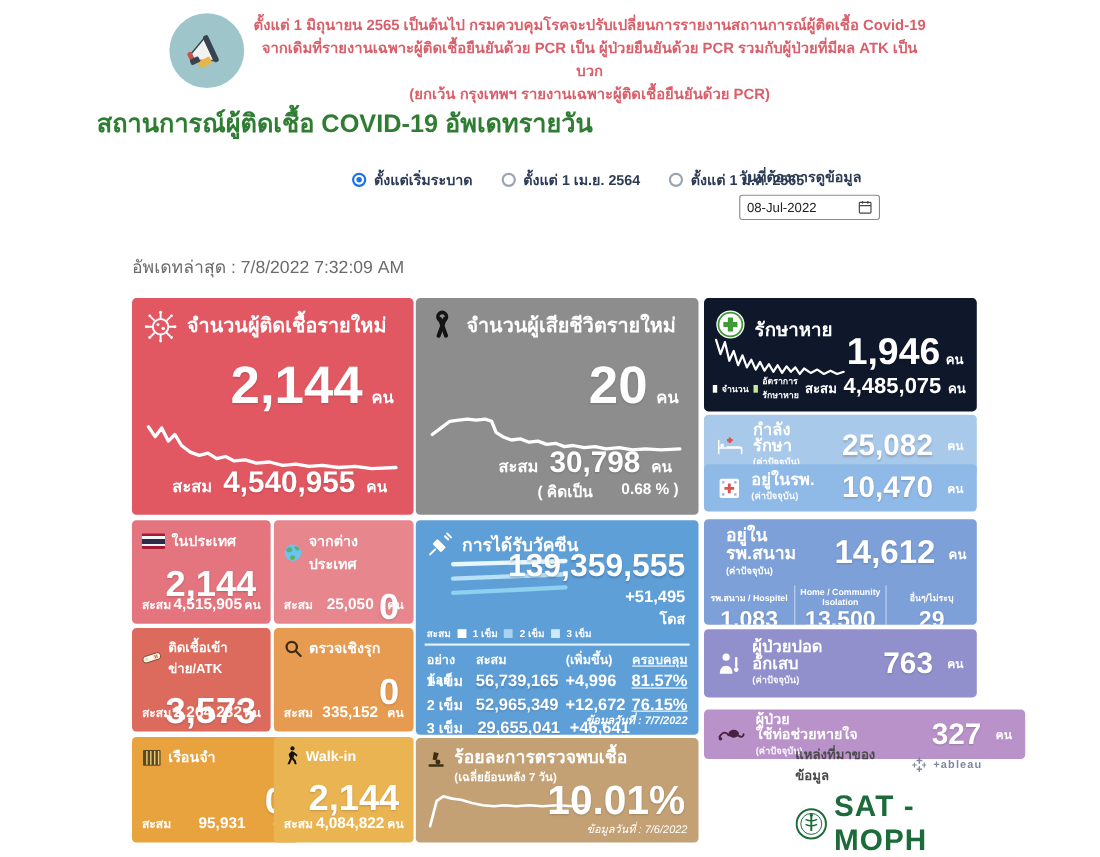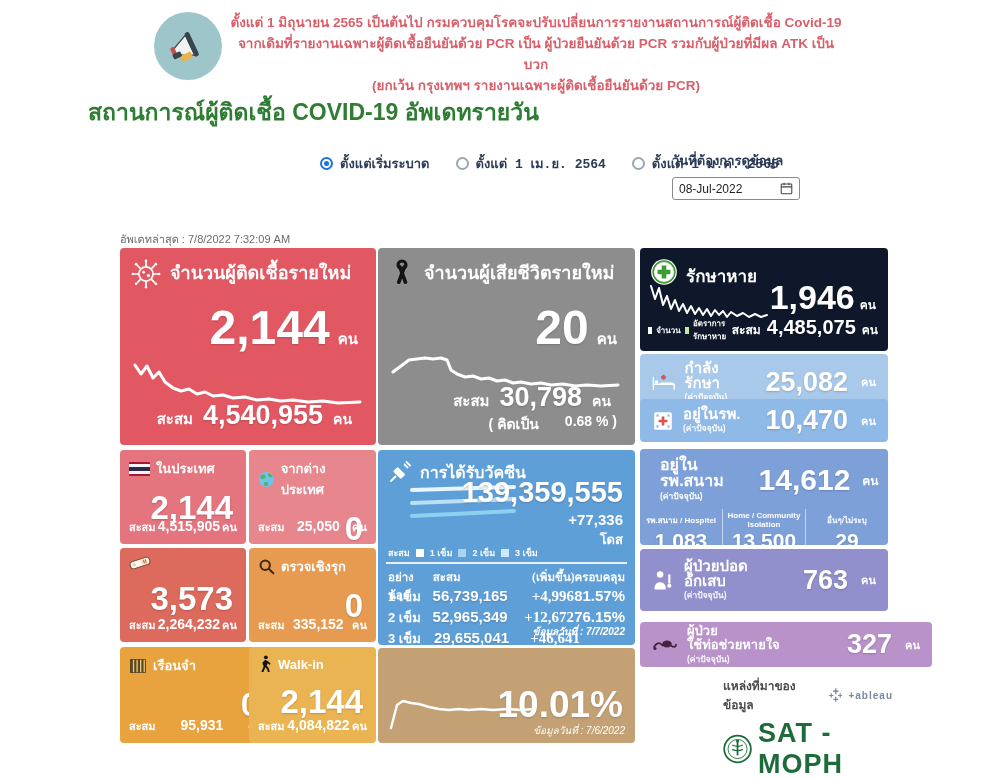--- a/index.html
+++ b/index.html
@@ -25,32 +25,32 @@
     font-size:23px; font-weight:bold;
   }
   
   .filters { position:absolute; left:320px; top:153px; display:flex; gap:26px; align-items:center; }
   .radio-item { display:flex; align-items:center; gap:7px; cursor:pointer; }
   .radio-circle { width:13px; height:13px; border-radius:50%; border:2px solid #9aa5b1; background:#fff; position:relative; }
   .radio-circle.checked { border-color:#1a73e8; }
   .radio-circle.checked::after {
     content:""; position:absolute; left:2px; top:2px; width:5px; height:5px; border-radius:50%; background:#1a73e8;
   }
-  .radio-label { font-size:13px; color:#2b3a55; font-weight:600;font-family:Liberation Mono, monospace; }
+  .radio-label { font-size:13px; color:#2b3a55; font-weight:600; }
   .date-block { position:absolute; left:672px; top:150px; width:130px; }
   .date-label { font-size:13px; color:#2b3a55; font-weight:600; }
   .date-input {
     margin-top:6px; width:128px; height:23px; border:1px solid #8a8a8a; border-radius:3px;
     background:#fff; display:flex; align-items:center; padding:0 6px; gap:6px;
   }
   .date-value { flex:1; font-size:12px; color:#222; }
   
-  .last-update { position:absolute; left:120px; top:230px; font-size:11px; color:#6b6b6b; }
-  
-  .card { position:absolute; border-radius:4px; color:#fff; overflow:hidden; }
+  .last-update { position:absolute; left:120px; top:230px; font-size:16px; color:#6b6b6b; }
+  
+  .card { position:absolute; border-radius:4px; color:#fff; overflow:hidden;margin-top:23px; }
   .card-header { display:flex; align-items:flex-start; gap:8px; padding:10px 10px 0 10px; }
   .card-title { font-weight:bold; }
   .shadow-num { text-shadow:0 1px 2px rgba(0,0,0,.18); }
   .unit { font-weight:bold; }
   svg { display:block; }
   
   .c-newcases { left:120px; top:248px; width:256px; height:197px; background:#e25862; }
   .c-deaths   { left:378px; top:248px; width:257px; height:197px; background:#8d8d8d; }
   .bigcard-title { font-size:18px; }
   .bigcard-value { position:absolute; right:18px; top:52px; display:flex; align-items:baseline; gap:8px; }
@@ -127,22 +127,22 @@
   .vax-total { font-size:29px; font-weight:bold; }
   .vax-delta { font-size:15px; font-weight:bold; margin-top:2px; }
   .vax-dose  { font-size:13px; font-weight:bold; margin-top:1px; }
   .vax-legend { position:absolute; left:10px; top:96px; display:flex; align-items:center; gap:6px; font-size:9px; font-weight:bold; }
   .vax-legend .sq { width:8px; height:8px; display:inline-block; }
   .vax-divider { position:absolute; left:8px; right:8px; top:112px; height:2px; background:rgba(255,255,255,.85); }
   .vax-table { position:absolute; left:10px; right:10px; top:118px; }
   .vax-row { display:flex; align-items:baseline; height:21px; }
   .vax-row .c0 { width:46px; font-size:13px; font-weight:bold; }
   .vax-row .c1 { width:84px; font-size:15px; font-weight:bold; }
-  .vax-row .c2 { width:62px; font-size:15px; font-weight:bold; text-align:right;font-family:Liberation Serif, serif; }
-  .vax-row .c3 { flex:1; font-size:15px; font-weight:bold; text-align:right; }
+  .vax-row .c2 { width:62px; font-size:15px; font-weight:bold; text-align:left; }
+  .vax-row .c3 { flex:1; font-size:15px; font-weight:bold; text-align:right;text-decoration:underline; }
   .vax-row.hdr { height:18px; }
   .vax-row.hdr span { font-size:11.5px; font-weight:bold; }
   .vax-row.hdr .c1 { text-align:left; }
   .vax-date { position:absolute; right:10px; bottom:6px; font-size:10px; font-style:italic; font-weight:bold; }
   
   .c-rate { left:378px; top:648px; width:257px; height:95px; background:#c3a175; }
   .rate-title { font-size:16px; line-height:17px; }
   .rate-sub { font-size:10.5px; font-weight:bold; }
   .rate-spark { position:absolute; left:10px; top:44px; }
   .rate-value { position:absolute; right:12px; top:36px; font-size:37px; font-weight:bold; }
@@ -426,20 +426,21 @@
   </div>
 
   <div class="card small-card c-atk">
     <div class="small-head">
       <svg width="22" height="14" viewBox="0 0 24 14" style="transform:rotate(-18deg)">
         <rect x="1" y="3" width="22" height="8" rx="3.5" fill="#fdf6ec" stroke="#6b4423" stroke-width="1"></rect>
         <rect x="14" y="4.5" width="6" height="5" rx="1" fill="#f3d9b0"></rect>
         <path d="M16.5 5v4M18.5 5v4" stroke="#d9534f" stroke-width="1"></path>
         <circle cx="5.5" cy="7" r="1.6" fill="#e6cfae"></circle>
       </svg>
+      <span class="tt">ติดเชื้อเข้าข่าย/ATK</span>
     </div>
     <div class="small-val shadow-num">3,573</div>
     <div class="small-cum">
       <span class="cl">สะสม</span>
       <span class="cv">2,264,232</span>
       <span class="unit">คน</span>
     </div>
   </div>
 
   <div class="card small-card c-proactive">
@@ -502,21 +503,21 @@
       </svg>
       <span class="card-title vax-title">การได้รับวัคซีน</span>
     </div>
     <svg class="vax-spark" width="110" height="44" viewBox="0 0 110 44" fill="none" stroke-linecap="round">
       <polyline points="4,8 106,5" stroke="#e8f6fd" stroke-width="4"></polyline>
       <polyline points="4,21 106,17" stroke="#b9e0f7" stroke-width="4"></polyline>
       <polyline points="4,34 106,29" stroke="#8ed0f0" stroke-width="4"></polyline>
     </svg>
     <div class="vax-right">
       <div class="vax-total shadow-num">139,359,555</div>
-      <div class="vax-delta">+77,336</div>
+      <div class="vax-delta">+51,495</div>
       <div class="vax-dose">โดส</div>
     </div>
     <div class="vax-legend">
       <span>สะสม</span>
       <span class="sq" style="background:#ffffff"></span>
       <span>1 เข็ม</span>
       <span class="sq" style="background:#a8d4f0"></span>
       <span>2 เข็ม</span>
       <span class="sq" style="background:#cdeaf8"></span>
       <span>3 เข็ม</span>
@@ -545,20 +546,31 @@
         <span class="c0">3 เข็ม</span>
         <span class="c1 shadow-num">29,655,041</span>
         <span class="c2">+46,641</span>
         <span class="c3"></span>
       </div>
     </div>
     <div class="vax-date">ข้อมูลวันที่ : 7/7/2022</div>
   </div>
 
   <div class="card c-rate">
+    <div class="card-header">
+      <svg width="17" height="17" viewBox="0 0 16 16" fill="#3d2f14">
+        <rect x="1.5" y="13" width="13" height="2" rx="1"></rect>
+        <path d="M6 2.5l4.2 1.1-2 6.2-3.2-.9z"></path>
+        <circle cx="9.5" cy="11" r="2.1"></circle>
+      </svg>
+      <div>
+        <div class="card-title rate-title">ร้อยละการตรวจพบเชื้อ</div>
+        <div class="rate-sub">(เฉลี่ยย้อนหลัง 7 วัน)</div>
+      </div>
+    </div>
     <svg class="rate-spark" width="150" height="40" viewBox="0 0 150 40" fill="none" stroke="#ffffff" stroke-width="2.4" stroke-linejoin="round" stroke-linecap="round">
       <polyline points="3,36 9,13 15,9 23,11 31,12 41,15 51,17 61,18 71,17 81,18 93,17 105,18 119,17 133,18 147,17"></polyline>
     </svg>
     <div class="rate-value shadow-num">10.01%</div>
     <div class="rate-date">ข้อมูลวันที่ : 7/6/2022</div>
   </div>
 
   <div class="source">
     <div class="source-row1">
       <span class="source-label">แหล่งที่มาของข้อมูล</span>

